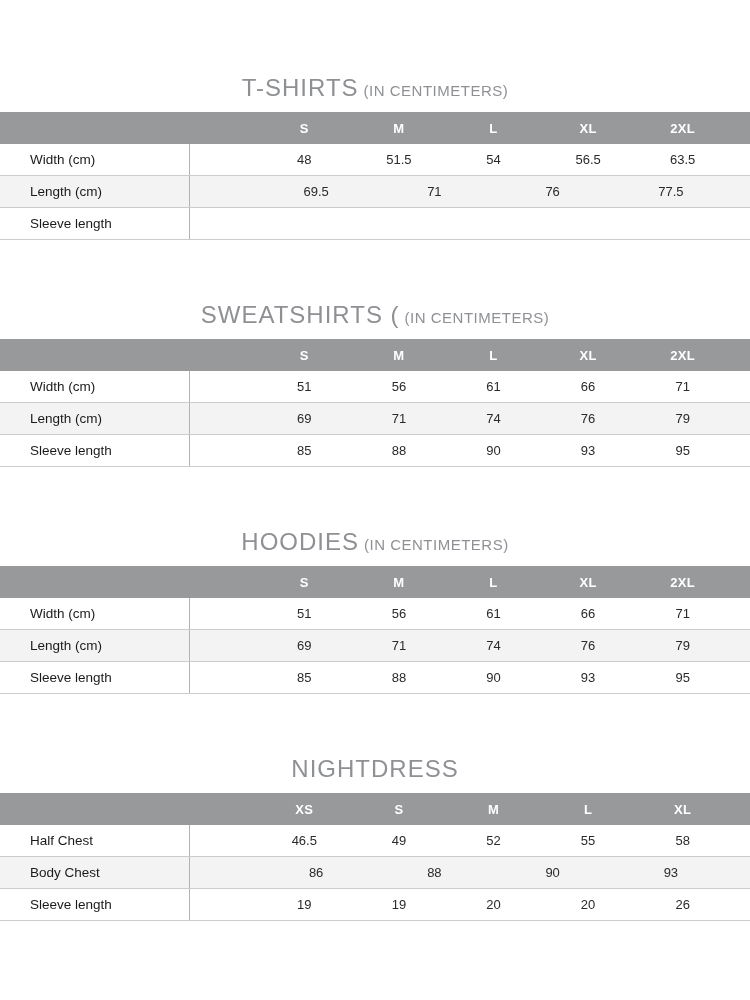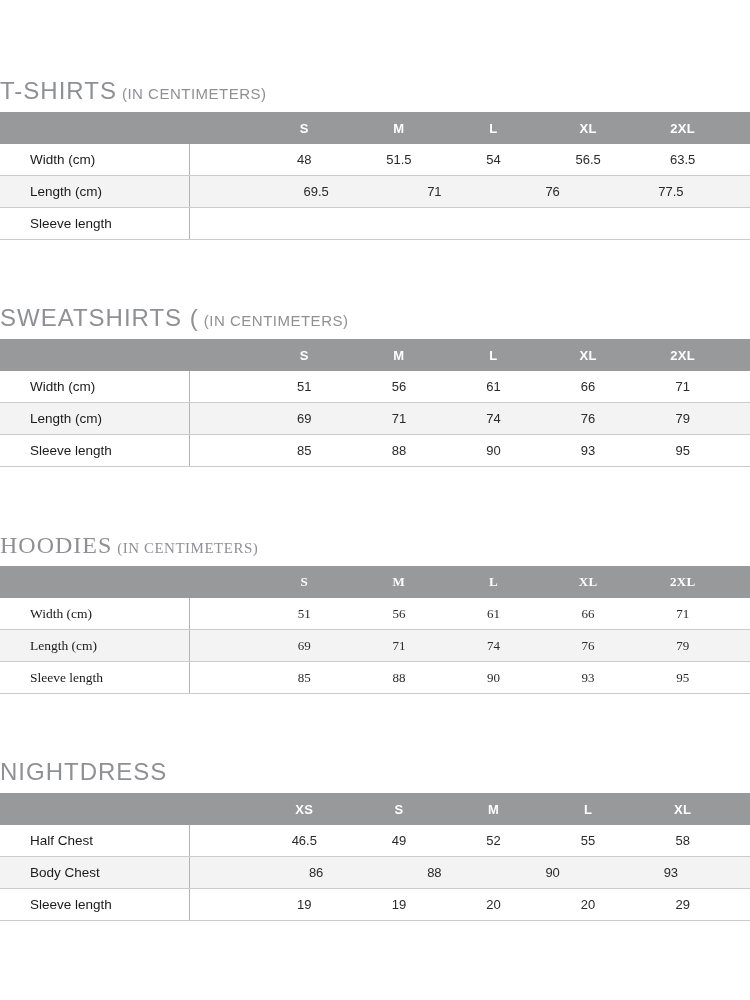--- a/index.html
+++ b/index.html
@@ -14,26 +14,26 @@
     font-family: "Liberation Sans", sans-serif;
     -webkit-font-smoothing: antialiased;
   }
   .page {
     padding-top: 74px;
   }
   .size-table {
     margin-bottom: 61px;
   }
   .size-table:nth-of-type(3) {
-    font-family: Liberation Serif, serif;
   }
   .table-title {
     margin: 0 0 12px 0;
+    text-align: center;
     font-weight: normal;
-    line-height: 34px;
+    line-height: 28px;
     height: 26px;
   }
   .title-main {
     font-size: 24px;
     color: var(--title-text, #8e9094);
     letter-spacing: 1px;
   }
   .title-sub {
     font-size: 15px;
     color: var(--title-text, #8e9094);
@@ -275,18 +275,18 @@
           </div>
   </div>
 
   <div class="row">
     <div class="label-col row-label">Sleeve length</div>
     <div class="data-cols">
             <div class="value-cell">19</div>
             <div class="value-cell">19</div>
             <div class="value-cell">20</div>
             <div class="value-cell">20</div>
-            <div class="value-cell">29</div>
+            <div class="value-cell">26</div>
           </div>
   </div>
 </div>
   </section>
 </div>
 
 </body></html>

